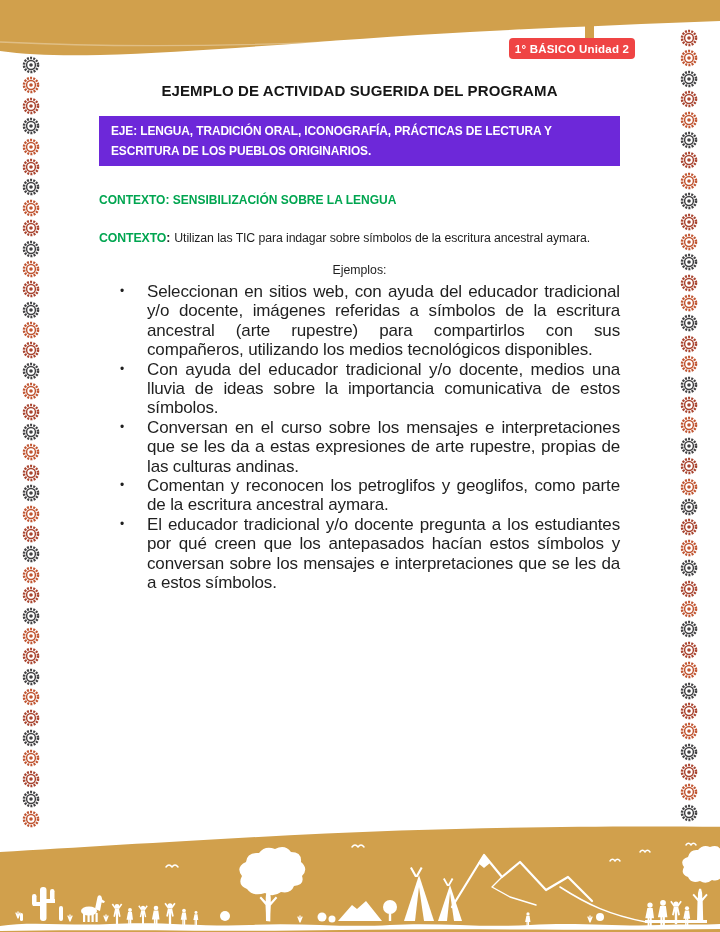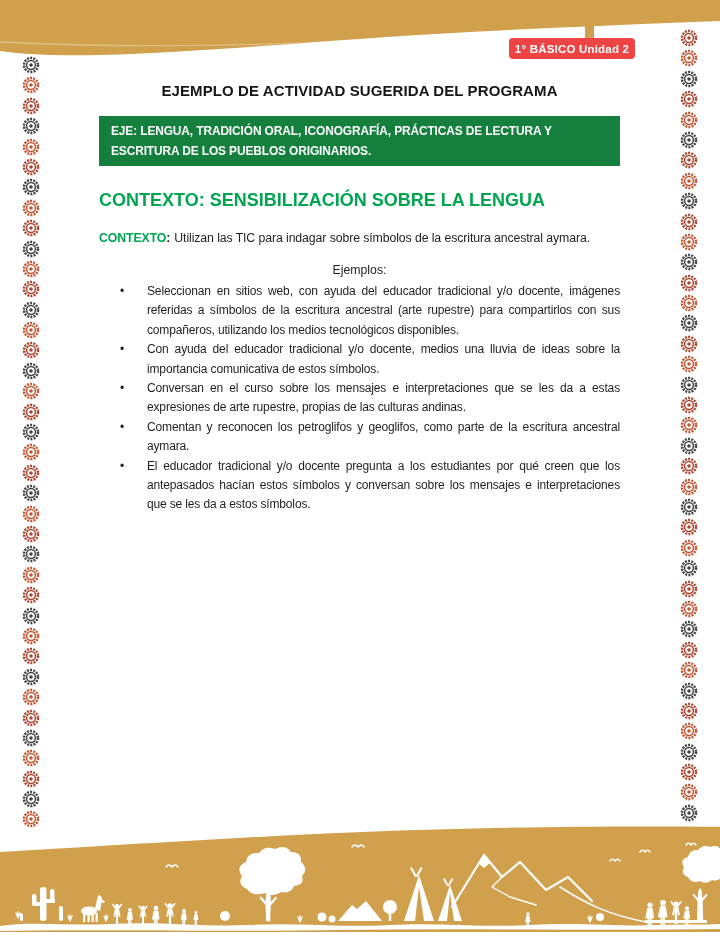--- a/index.html
+++ b/index.html
@@ -25,37 +25,37 @@
   .chain{position:absolute;display:flex;flex-direction:column;gap:2.4px;}
   .chain-left{left:22px;top:56px;}
   .chain-right{left:680px;top:29px;}
   
   .content{position:absolute;left:99px;top:82px;width:521px;}
   .page-title{
     margin:0;font-size:15px;font-weight:bold;text-align:center;
     color:#161616;letter-spacing:.1px;line-height:18px;
   }
   .eje-banner{
-    margin-top:16px;background:#15803d;color:#fff;
+    margin-top:16px;background:#6d28d9;color:#fff;
     font-size:11.9px;font-weight:bold;line-height:20px;
     padding:5px 12px;letter-spacing:-.1px;
   }
   .contexto{
-    margin-top:27px;color:#00A550;font-weight:bold;font-size:18px;line-height:15px;
+    margin-top:27px;color:#00A550;font-weight:bold;font-size:12px;line-height:15px;
   }
   .actividad{margin:22px 0 0 0;font-size:12.3px;line-height:16px;letter-spacing:-.1px;}
   .actividad .lbl{color:#00A550;font-weight:bold;}
   .actividad .sep{font-weight:bold;color:#1f1f1f;margin-right:4px;}
   .ejemplos-label{margin:17px 0 0 0;font-size:12.3px;text-align:center;}
   ul.bullets{
     margin:5px 0 0 0;padding:0 0 0 48px;list-style:none;
   }
   ul.bullets li{
     position:relative;
-    font-size:12px;line-height:19.4px;text-align:justify;
+    font-size:17px;line-height:19.4px;text-align:justify;
     letter-spacing:-.15px;
   }
   ul.bullets li::before{
     content:"\2022";
     position:absolute;left:-27px;top:0;
     font-size:12px;
   }
   .bottom-band{position:absolute;left:0;bottom:0;}
 </style>
 </head>

